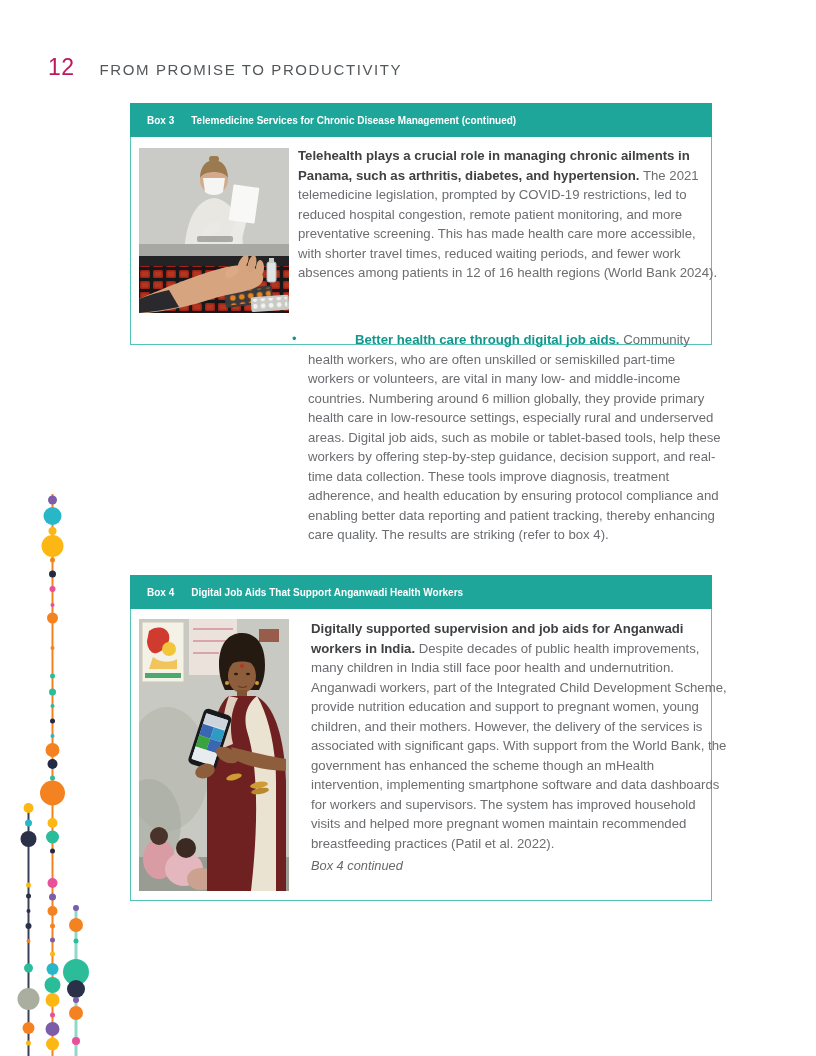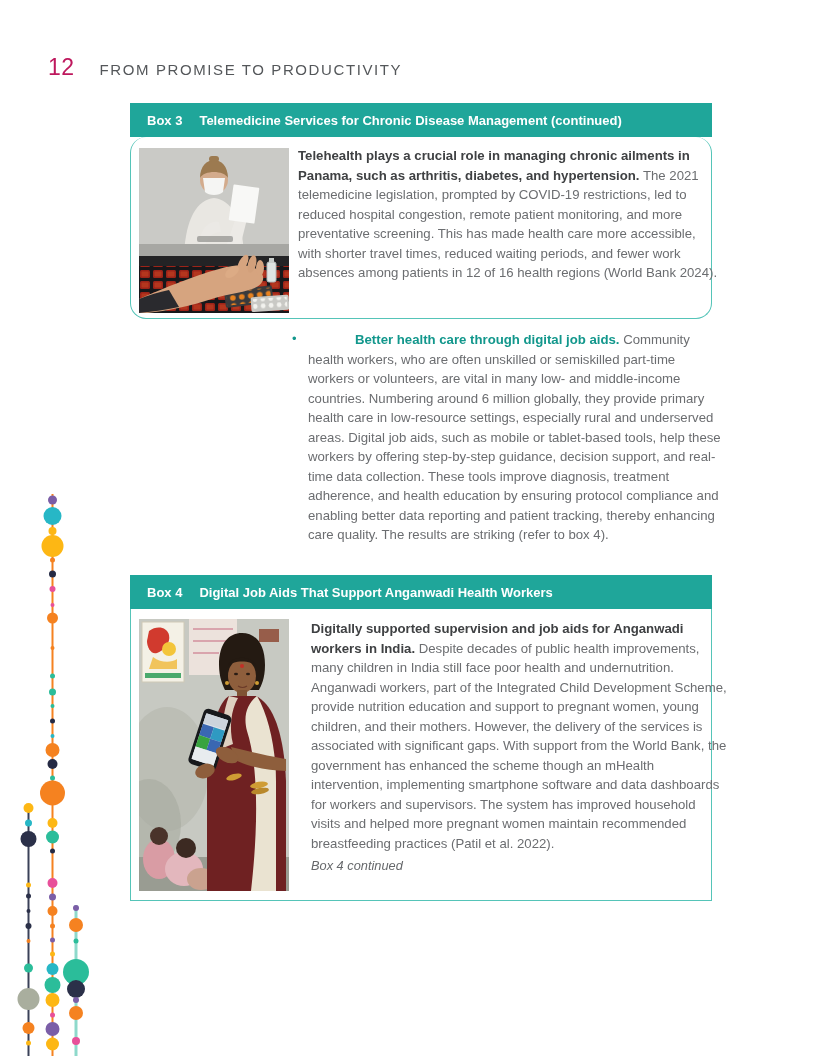--- a/index.html
+++ b/index.html
@@ -8,29 +8,29 @@
     font-family:"Liberation Sans",sans-serif;
   }
   
   .runhead{position:absolute;top:54px;left:48px;display:flex;align-items:baseline;}
   .page-number{font-size:23px;font-weight:400;color:#be185d;letter-spacing:.5px;}
   .running-title{margin-left:25px;font-size:15px;color:#54575a;letter-spacing:1.6px;font-weight:500;}
   
   .box{position:absolute;left:130px;width:582px;}
   .box-header{
     height:34px;background:#1fa69a;color:#ffffff;display:flex;align-items:center;
-    padding-left:17px;box-sizing:border-box;font-size:13px;font-weight:700;
+    padding-left:17px;box-sizing:border-box;font-size:10px;font-weight:700;
   }
   .box-header .box-label{margin-right:17px;}
   .box-body{
     position:relative;background:#ffffff;border:1px solid #55c4b8;border-top:none;
     box-sizing:border-box;
   }
   #box3{top:103px;}
-  #box3 .box-body{height:182px;border-radius:16px;}
+  #box3 .box-body{height:208px;}
   #box4{top:575px;}
   #box4 .box-body{height:292px;}
   .box-photo{position:absolute;display:block;}
   #box3-photo{left:8px;top:11px;width:150px;height:165px;}
   #box4-photo{left:8px;top:10px;width:150px;height:272px;}
   .box-text{position:absolute;font-size:13.2px;line-height:19.5px;color:#6b6d70;}
   #box3 .box-text{left:167px;top:9px;width:424px;}
   #box4 .box-text{left:180px;top:10px;width:416px;}
   .lead-bold{font-weight:700;color:#3f4143;}
   .continued-note{font-style:italic;color:#66686b;margin-top:3px;font-size:12.8px;}

